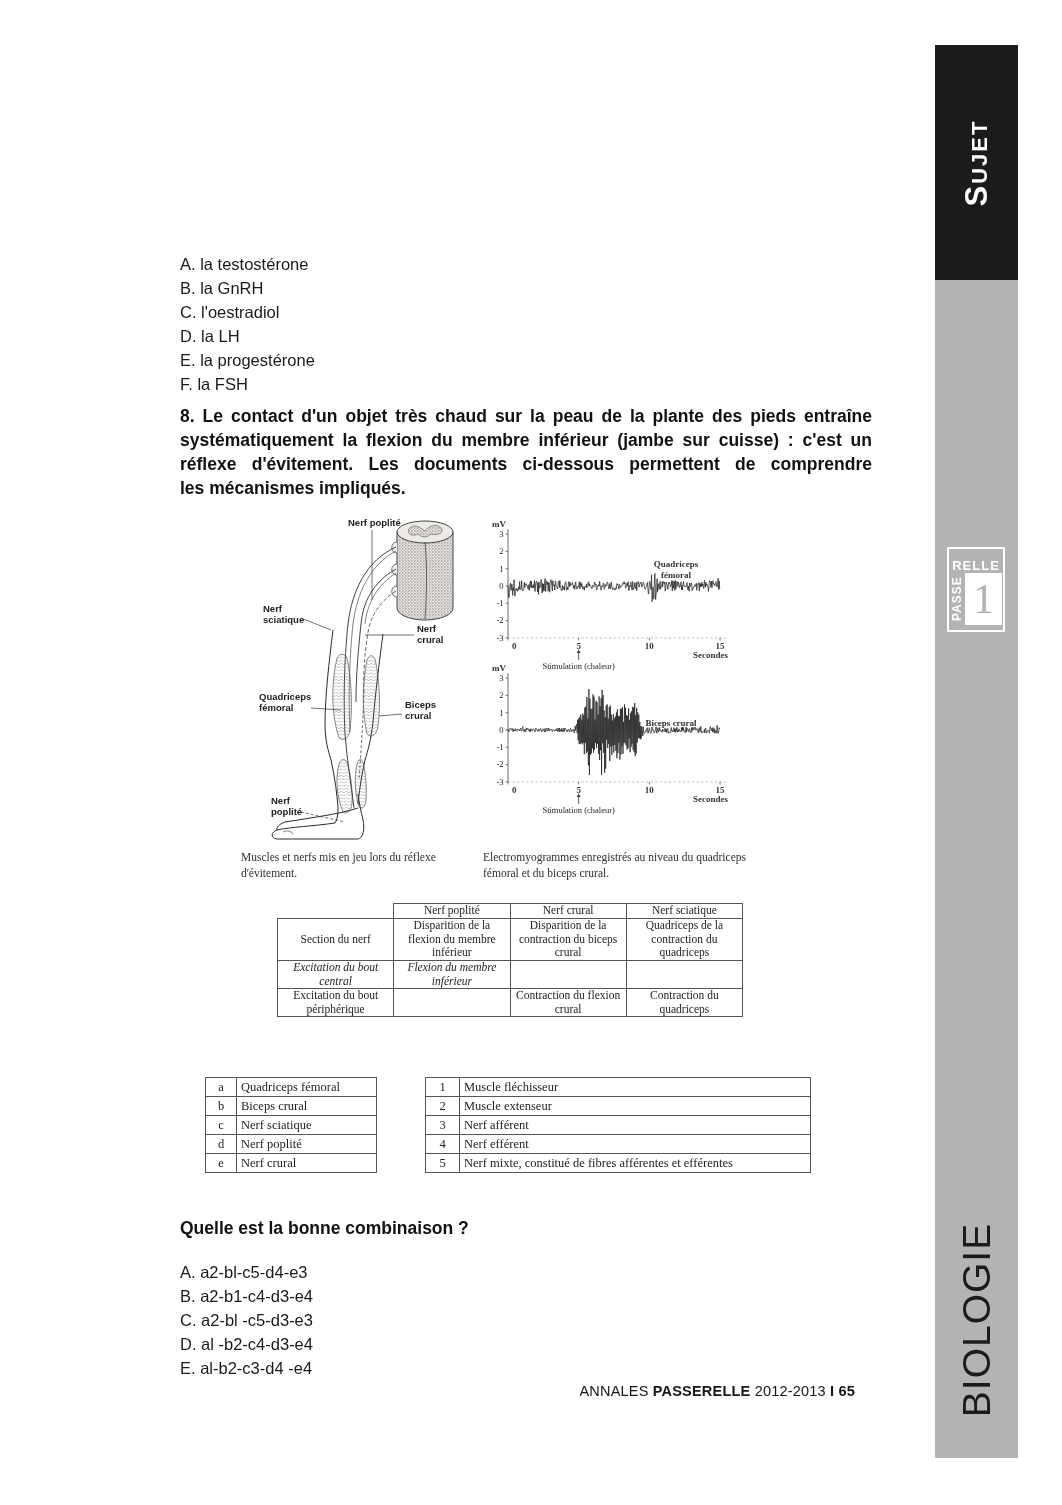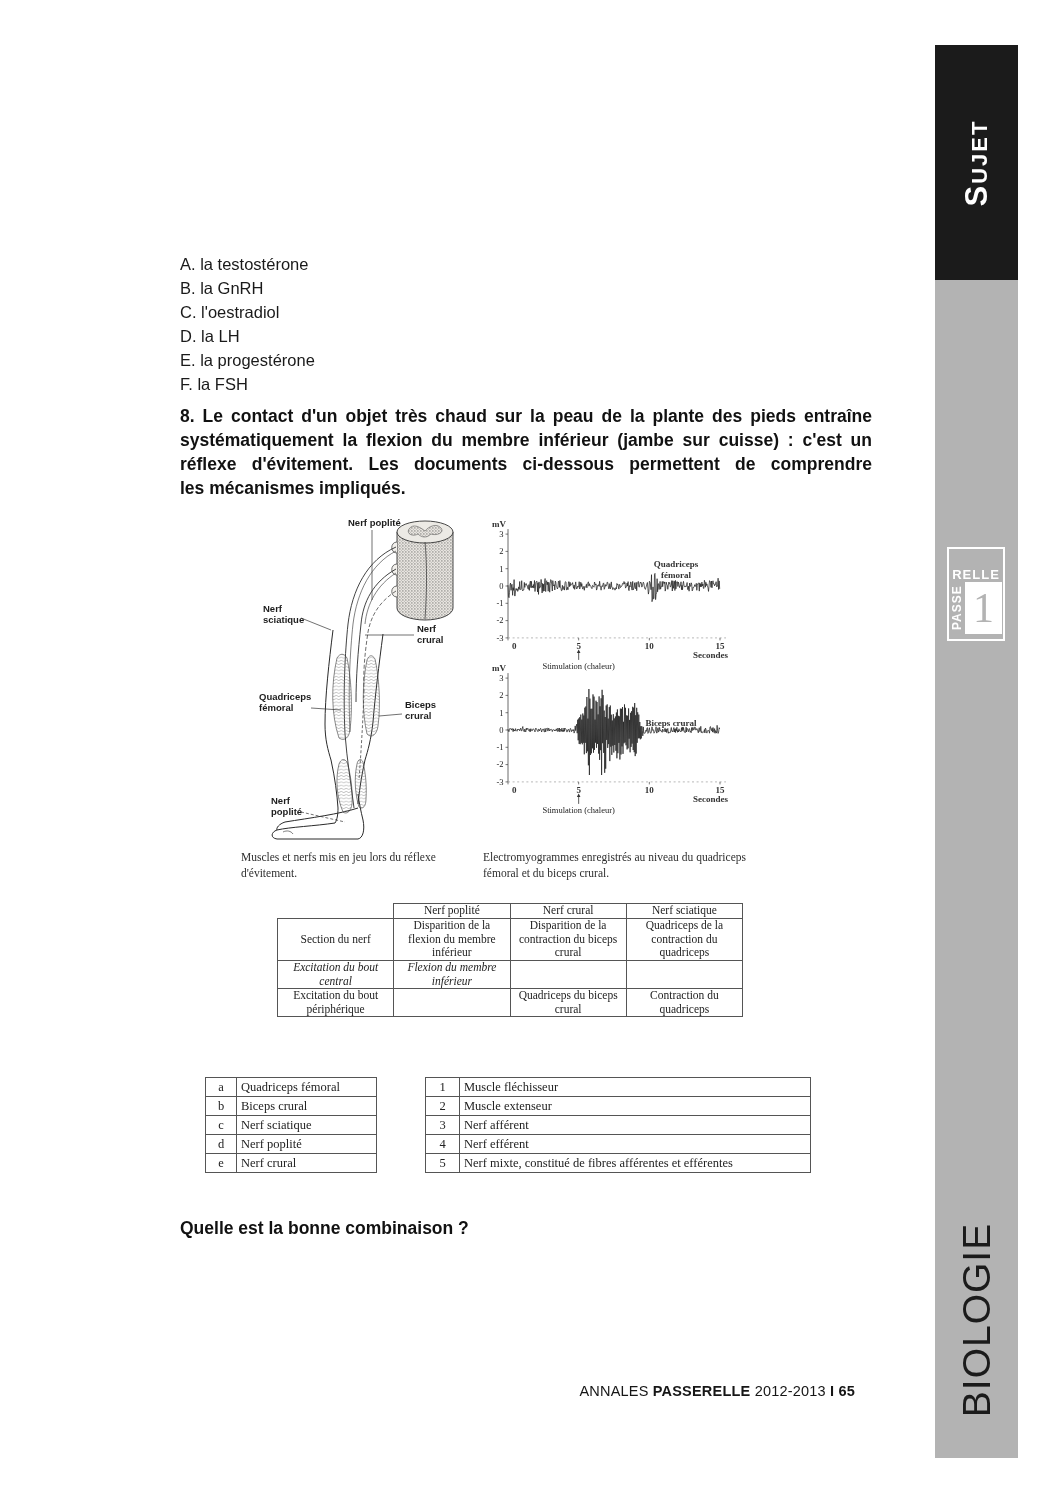--- a/index.html
+++ b/index.html
@@ -6,21 +6,21 @@
   #page{position:relative;width:1062px;height:1505px;background:#ffffff;margin:0 auto;
         font-family:"Liberation Sans",sans-serif;color:#1a1a1a;overflow:hidden;}
 
   
   #tab-sujet{position:absolute;left:935px;top:45px;width:83px;height:235px;background:#1b1b1b;}
   #tab-sujet .vtext{position:absolute;left:50%;top:50%;transform:translate(-50%,-50%) rotate(-90deg);
         white-space:nowrap;color:#fff;font-weight:600;letter-spacing:2px;}
   #tab-sujet .big{font-size:31px;}
   #tab-sujet .rest{font-size:22px;}
   #strip-gray{position:absolute;left:935px;top:280px;width:83px;height:1178px;background:#b3b3b3;}
-  #passerelle-logo{position:absolute;left:947px;top:547px;width:52px;height:70px;border:2px solid #fff;padding:19px 1px 1px 1px;}
+  #passerelle-logo{position:absolute;left:947px;top:547px;width:52px;height:70px;border:2px solid #fff;padding:10px 1px 1px 1px;}
   .logo-relle{color:#fff;font:700 13px/13px "Liberation Sans",sans-serif;letter-spacing:1px;text-align:center;}
   .logo-row{display:flex;height:52px;margin-top:1px;}
   .logo-passe{color:#fff;font:700 12px/15px "Liberation Sans",sans-serif;letter-spacing:1px;
         writing-mode:vertical-rl;transform:rotate(180deg);width:15px;text-align:center;}
   .logo-onebox{background:#fff;flex:1;display:flex;align-items:center;justify-content:center;}
   .logo-onebox span{color:#b3b3b3;font:400 42px/42px "Liberation Serif",serif;}
   #tab-biologie{position:absolute;left:935px;top:1230px;width:83px;height:180px;}
   #tab-biologie .vtext{position:absolute;left:50%;top:50%;transform:translate(-50%,-50%) rotate(-90deg);
         white-space:nowrap;color:#1b1b1b;font-size:39px;font-weight:400;letter-spacing:1px;}
 
@@ -272,21 +272,21 @@
     </tr>
     <tr class="r2">
       <td>Excitation du bout central</td>
       <td>Flexion du membre inférieur</td>
       <td></td>
       <td></td>
     </tr>
     <tr class="r3">
       <td>Excitation du bout périphérique</td>
       <td></td>
-      <td>Quadriceps du biceps crural</td>
+      <td>Contraction du flexion crural</td>
       <td>Contraction du quadriceps</td>
     </tr>
   </tbody>
     </table>
 
   <table id="key-letters" class="keytable">
     <tbody>
         <tr>
           <td class="k">a</td>
           <td>Quadriceps fémoral</td>
@@ -328,17 +328,24 @@
           <td>Nerf efférent</td>
         </tr>
     <tr>
           <td class="k">5</td>
           <td>Nerf mixte, constitué de fibres afférentes et efférentes</td>
         </tr>
   </tbody>
     </table>
 
   <div id="final-heading">Quelle est la bonne combinaison ?</div>
+  <div id="final-options" class="optlist">
+    <div>A. a2-bl-c5-d4-e3</div>
+    <div>B. a2-b1-c4-d3-e4</div>
+    <div>C. a2-bl -c5-d3-e3</div>
+    <div>D. al -b2-c4-d3-e4</div>
+    <div>E. al-b2-c3-d4 -e4</div>
+  </div>
 
   <div id="page-footer">
     <span>ANNALES </span><span class="b">PASSERELLE </span><span>2012-2013 </span><span class="b">I 65</span>
   </div>
 </div>
 
 </body></html>

